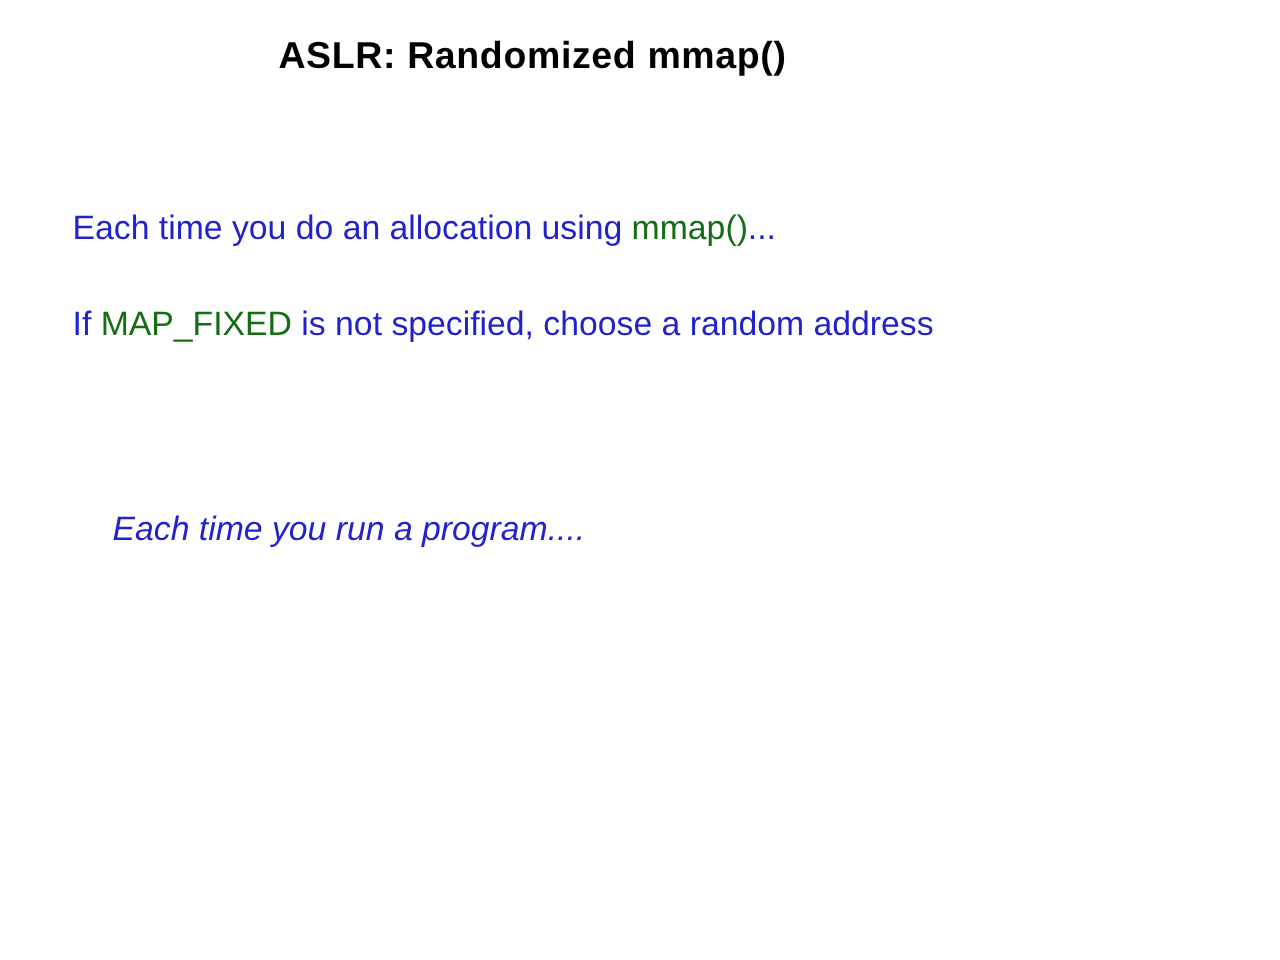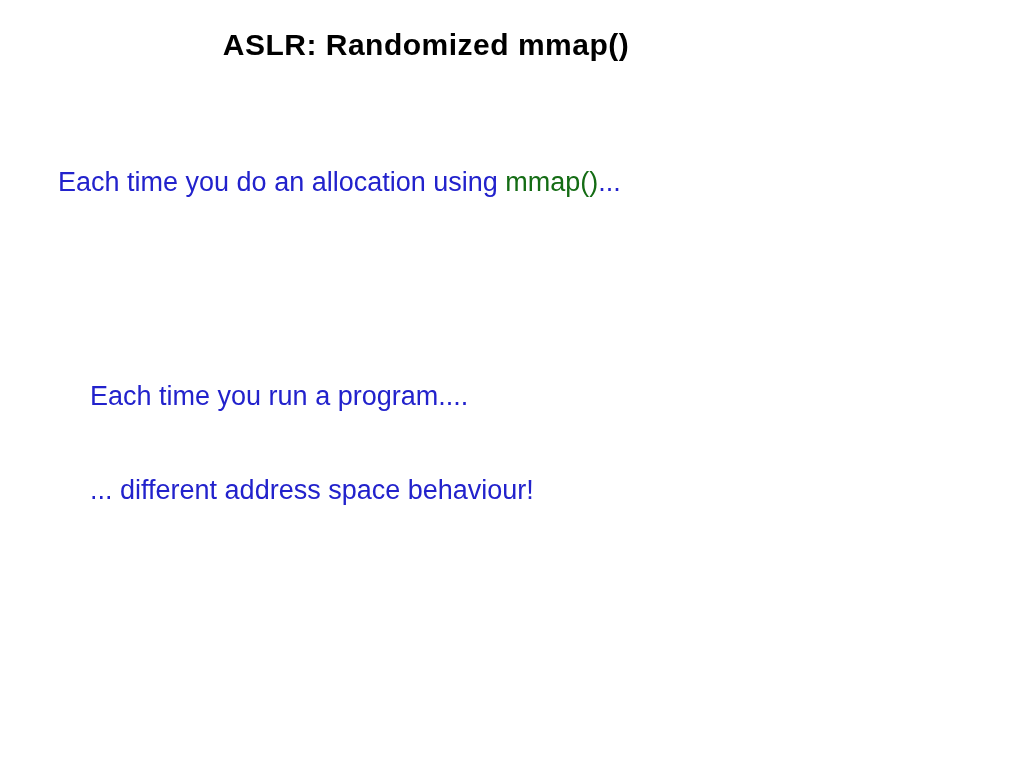--- a/index.html
+++ b/index.html
@@ -35,37 +35,37 @@
     font-weight: 500;
     line-height: 40px;
     white-space: pre;
   }
   .seg { white-space: pre; }
   .seg.blue  { color: var(--text-blue, #2222cc); }
   .seg.green { color: var(--text-green, #146c14); }
   .l0 { top: 122px; left: 28px; }
   .l1 { top: 199px; left: 28px; }
   .l2 { top: 276px; left: 28px; }
-  .l3 { top: 336px; left: 60px; }
+  .l3 { top: 363px; left: 60px; font-style: italic; }
   .l4 { top: 430px; left: 60px; }
 </style>
 </head>
 <body>
 
 <div class="slide">
 
   <h1 class="title">ASLR: Randomized mmap()</h1>
 
   <p class="line l0">
     <span class="seg blue">Each time you do an allocation using </span><span class="seg green">mmap()</span><span class="seg blue">...</span>
   </p>
 
+  <p class="line l1">
+    <span class="seg blue">If </span><span class="seg green">MAP_FIXED</span><span class="seg blue"> is not specified, choose a random address</span>
+  </p>
 
 
   <p class="line l3">
     <span class="seg blue">Each time you run a program....</span>
   </p>
 
-  <p class="line l4">
-    <span class="seg blue">... different address space behaviour!</span>
-  </p>
 
 </div>
 
 </body></html>

